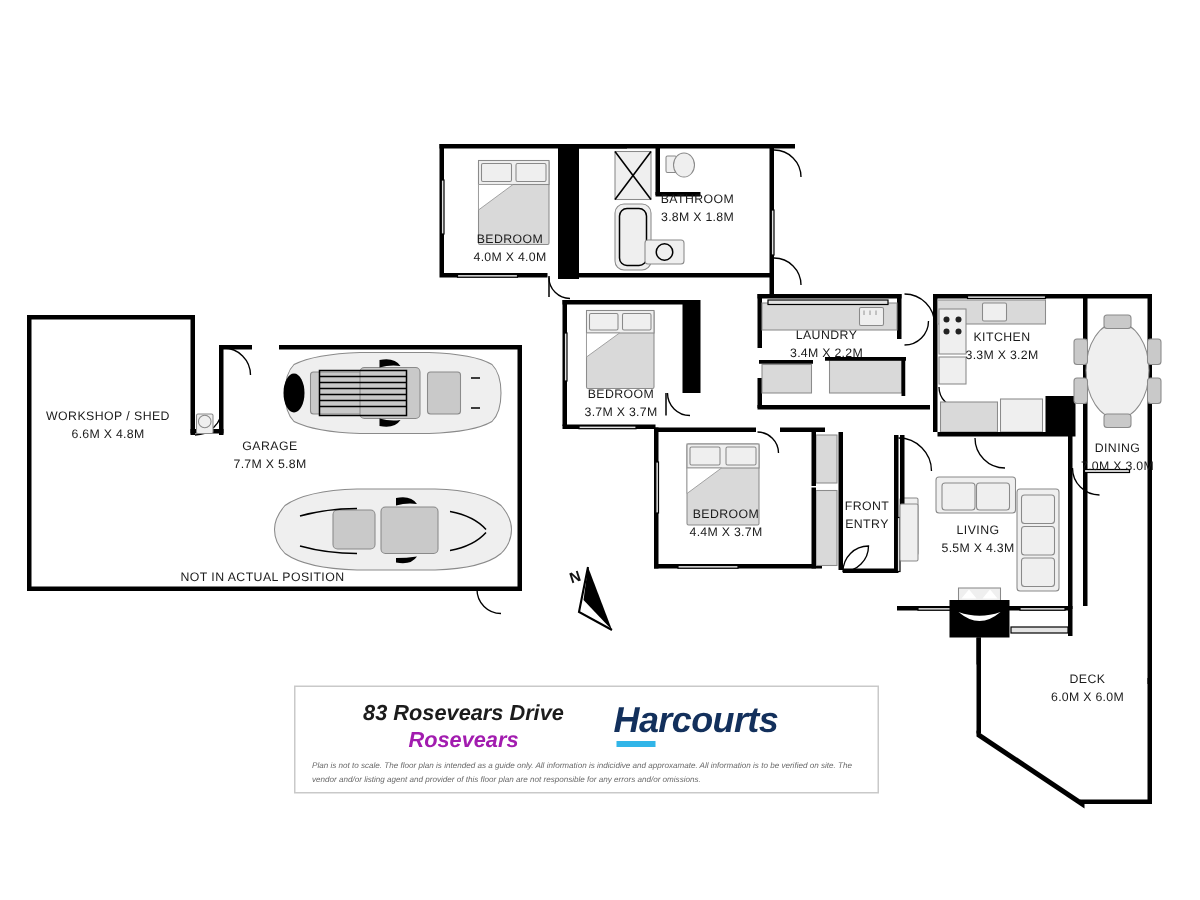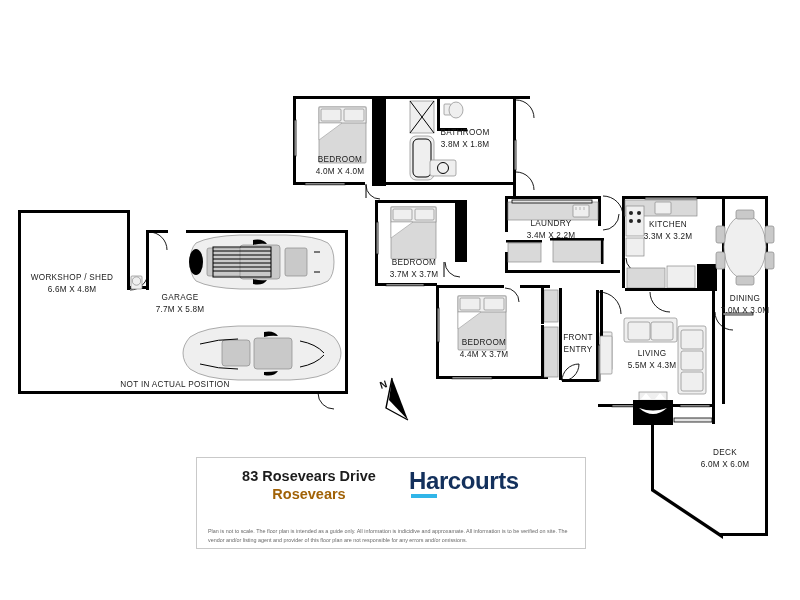--- a/index.html
+++ b/index.html
@@ -16,26 +16,26 @@
   .wall{fill:#000;}
   .thin{fill:none;stroke:#000;stroke-width:1;}
   .win{fill:#e3e3e3;stroke:#000;stroke-width:.8;}
   .furn{fill:#d9d9d9;stroke:#8c8c8c;stroke-width:.7;}
   .furnlt{fill:#efefef;stroke:#8a8a8a;stroke-width:.7;}
   .furnmd{fill:#c9c9c9;stroke:#8a8a8a;stroke-width:.7;}
   .swing{fill:none;stroke:#000;stroke-width:.9;}
   .dashed{fill:none;stroke:#000;stroke-width:1.2;stroke-dasharray:5 3;}
   .blk{fill:#000;}
   
-  #titleblock{position:absolute;left:196px;top:457px;width:390px;height:92px;
-              background:#fff;border:1px solid #c9c9c9;box-sizing:border-box;}
+  #titleblock{position:absolute;left:196px;top:457px;width:390px;height:72px;
+              background:#fff;border:1px solid #c9c9c9;box-sizing:border-box;font-style:italic;}
   #tb-inner{display:flex;padding:7px 12px 0 12px;align-items:flex-start;}
   #addr{flex:0 0 200px;text-align:center;padding-top:3px;}
   #addr .l1{font-size:14.5px;font-weight:bold;color:#1c1c1c;line-height:1.2;}
-  #addr .l2{font-size:14.5px;font-weight:bold;color:#a16207;line-height:1.25;}
+  #addr .l2{font-size:14.5px;font-weight:bold;color:#a21caf;line-height:1.25;}
   #brand{flex:1;display:flex;flex-direction:column;align-items:flex-start;
          padding-top:4px;}
   #brandname{font-size:24px;font-weight:bold;color:#13305c;letter-spacing:-.4px;
              line-height:1;font-family:"Liberation Sans","DejaVu Sans",sans-serif;}
   #brandbar{width:26px;height:4px;background:#31b5e8;margin-top:1px;
             align-self:flex-start;margin-left:2px;}
   #brandwrap{display:inline-block;}
   #disc{position:absolute;left:0;right:0;bottom:4px;padding:0 11px;
         font-size:5.4px;color:#6a6a6a;line-height:1.55;text-align:left;}
 </style>

